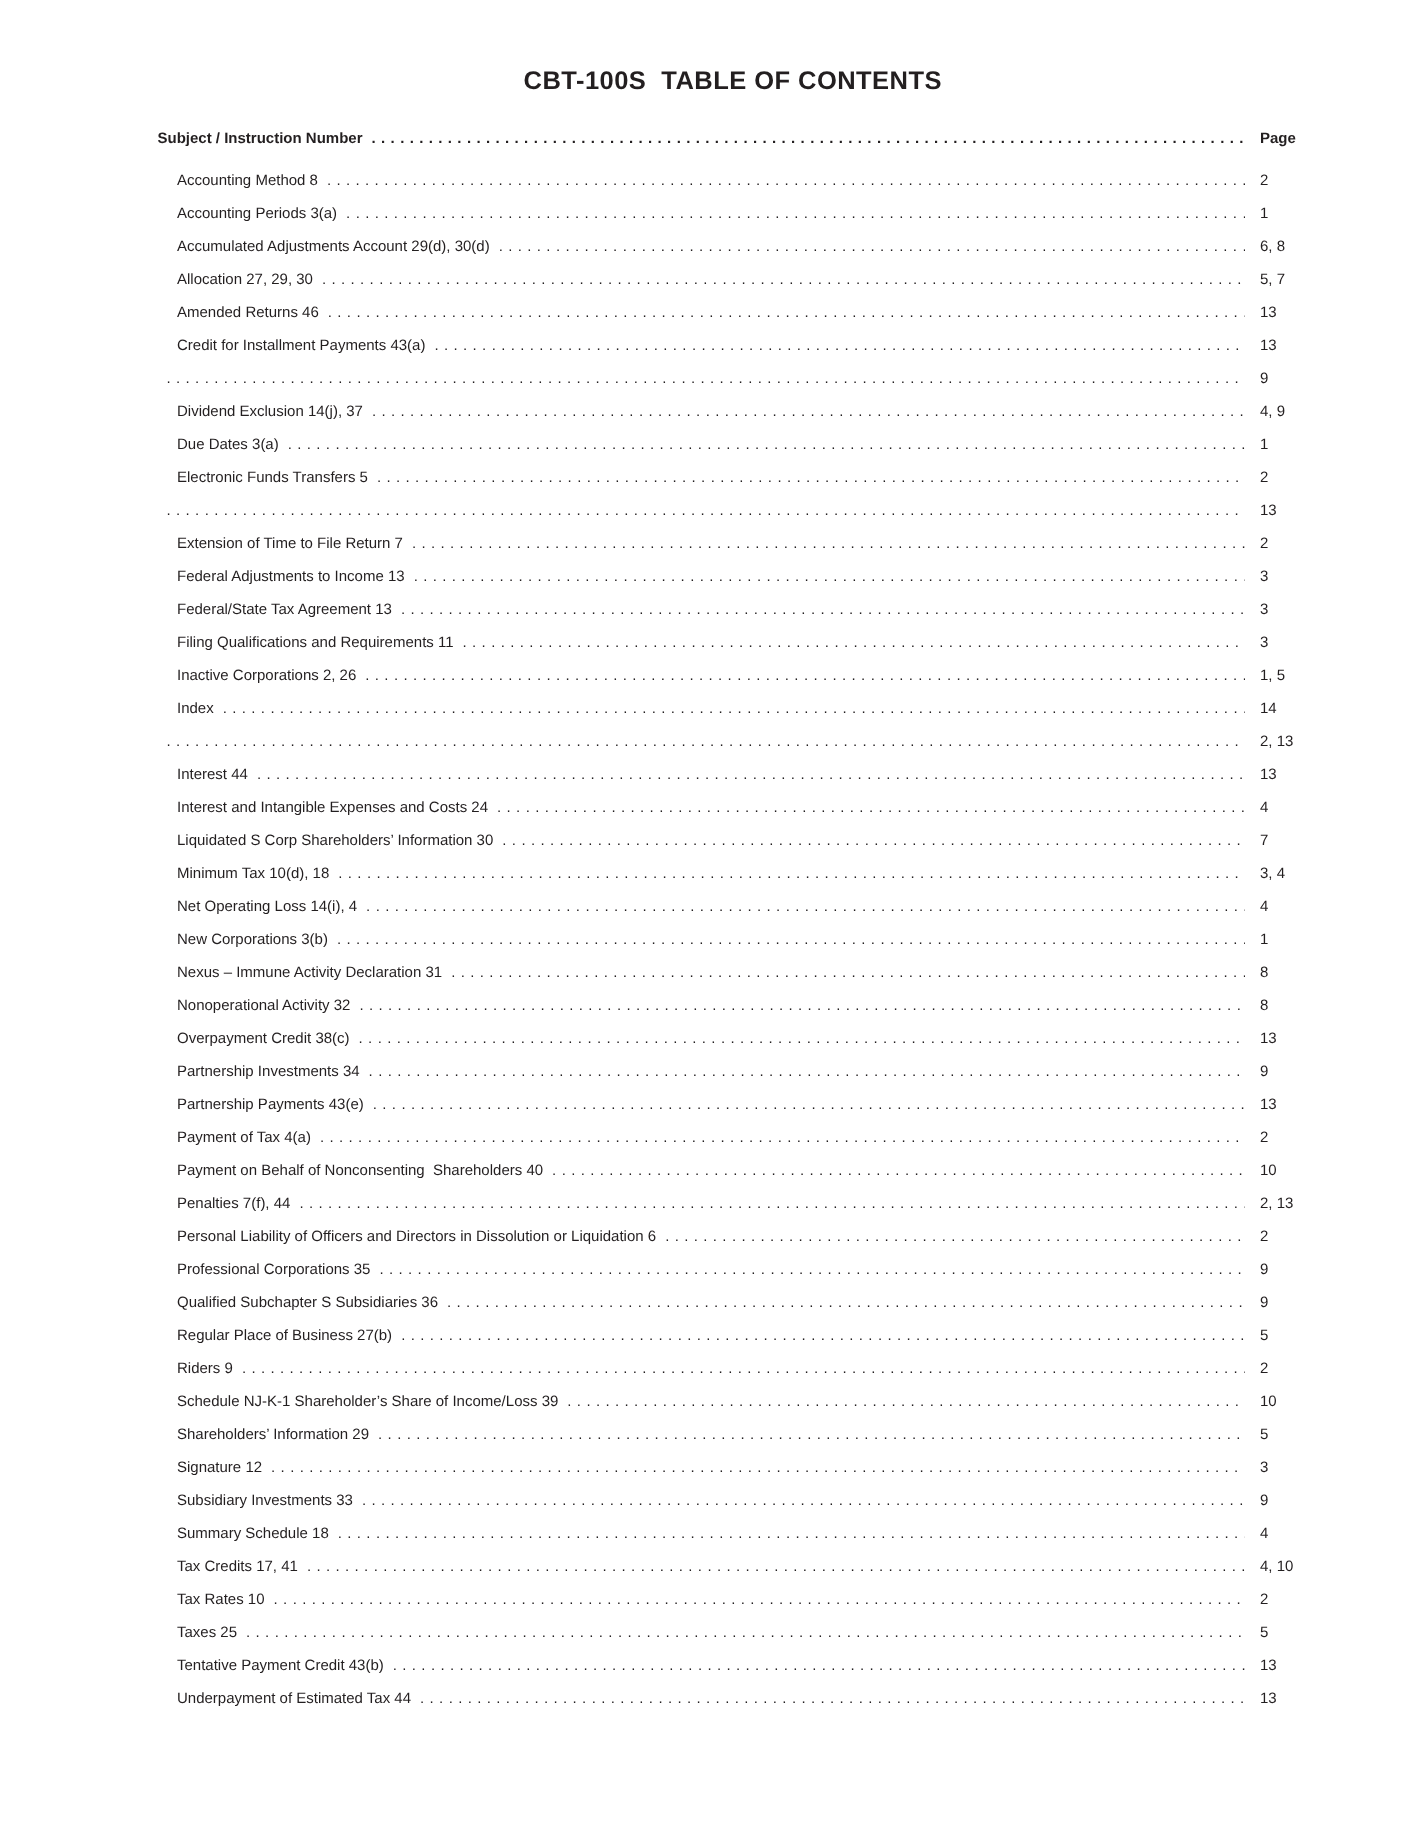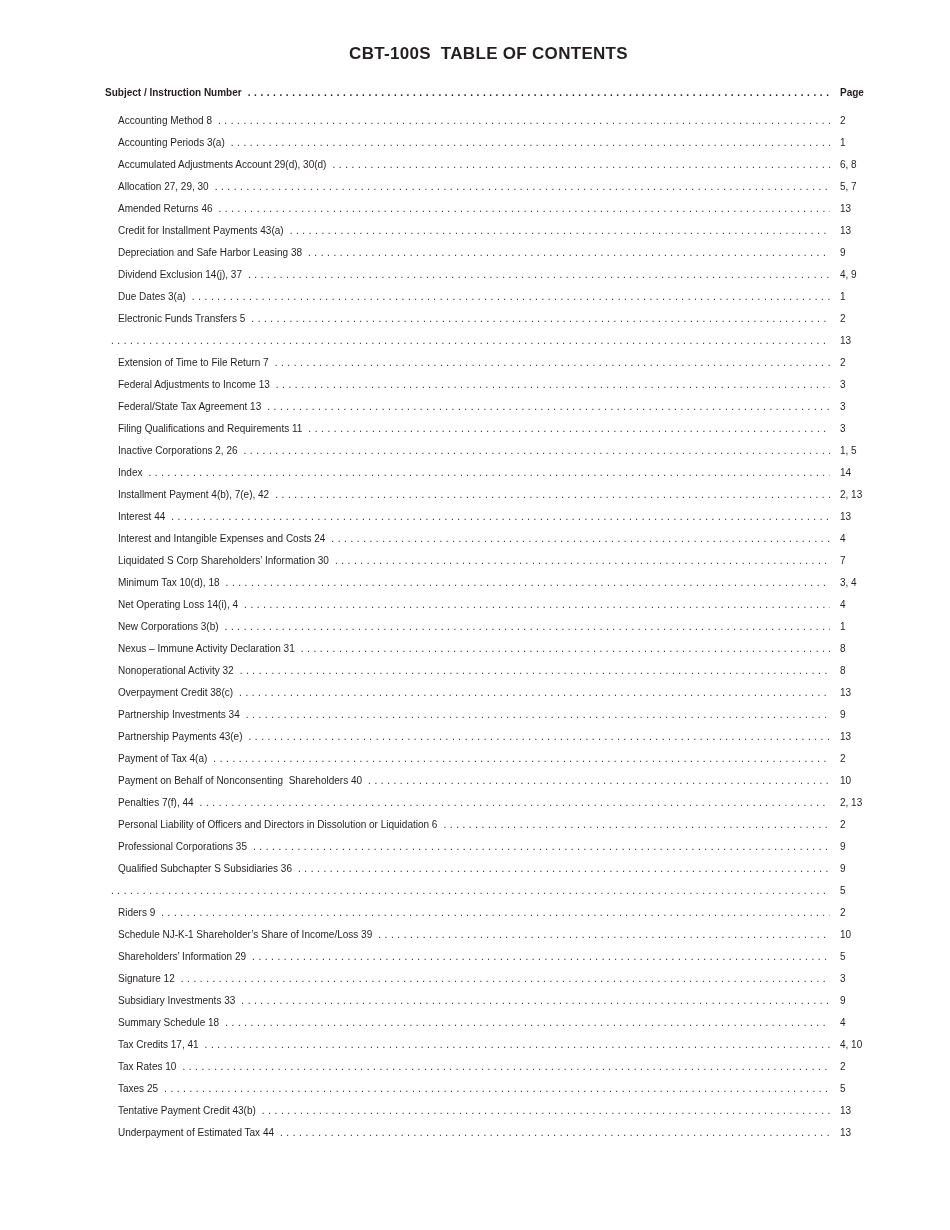--- a/index.html
+++ b/index.html
@@ -100,21 +100,20 @@
     <span class="pagecol">13</span>
   </div>
 
   <div class="row entry-row">
     <span class="label">Credit for Installment Payments 43(a)</span>
     <span class="leader">. . . . . . . . . . . . . . . . . . . . . . . . . . . . . . . . . . . . . . . . . . . . . . . . . . . . . . . . . . . . . . . . . . . . . . . . . . . . . . . . . . . . . . . . . . . . . . . . . . . . . . . . . . . . . . . . . . . . . . . . . . . . . . . . . . . . . . . . . . . . . . . . . . . . . . . . . . . . . . . . . . . . . . . . . . . . . . . . . . . . . . . . . . . . . . . . . . . . . . . . . . . . . . . . . . . . . . . . . . . . </span>
     <span class="pagecol">13</span>
   </div>
 
   <div class="row entry-row">
-    <span class="label">Depreciation and Safe Harbor Leasing 38</span>
     <span class="leader">. . . . . . . . . . . . . . . . . . . . . . . . . . . . . . . . . . . . . . . . . . . . . . . . . . . . . . . . . . . . . . . . . . . . . . . . . . . . . . . . . . . . . . . . . . . . . . . . . . . . . . . . . . . . . . . . . . . . . . . . . . . . . . . . . . . . . . . . . . . . . . . . . . . . . . . . . . . . . . . . . . . . . . . . . . . . . . . . . . . . . . . . . . . . . . . . . . . . . . . . . . . . . . . . . . . . . . . . . . . . </span>
     <span class="pagecol">9</span>
   </div>
 
   <div class="row entry-row">
     <span class="label">Dividend Exclusion 14(j), 37</span>
     <span class="leader">. . . . . . . . . . . . . . . . . . . . . . . . . . . . . . . . . . . . . . . . . . . . . . . . . . . . . . . . . . . . . . . . . . . . . . . . . . . . . . . . . . . . . . . . . . . . . . . . . . . . . . . . . . . . . . . . . . . . . . . . . . . . . . . . . . . . . . . . . . . . . . . . . . . . . . . . . . . . . . . . . . . . . . . . . . . . . . . . . . . . . . . . . . . . . . . . . . . . . . . . . . . . . . . . . . . . . . . . . . . . </span>
     <span class="pagecol">4, 9</span>
   </div>
 
@@ -165,21 +164,20 @@
     <span class="pagecol">1, 5</span>
   </div>
 
   <div class="row entry-row">
     <span class="label">Index</span>
     <span class="leader">. . . . . . . . . . . . . . . . . . . . . . . . . . . . . . . . . . . . . . . . . . . . . . . . . . . . . . . . . . . . . . . . . . . . . . . . . . . . . . . . . . . . . . . . . . . . . . . . . . . . . . . . . . . . . . . . . . . . . . . . . . . . . . . . . . . . . . . . . . . . . . . . . . . . . . . . . . . . . . . . . . . . . . . . . . . . . . . . . . . . . . . . . . . . . . . . . . . . . . . . . . . . . . . . . . . . . . . . . . . . </span>
     <span class="pagecol">14</span>
   </div>
 
   <div class="row entry-row">
-    <span class="label">Installment Payment 4(b), 7(e), 42</span>
     <span class="leader">. . . . . . . . . . . . . . . . . . . . . . . . . . . . . . . . . . . . . . . . . . . . . . . . . . . . . . . . . . . . . . . . . . . . . . . . . . . . . . . . . . . . . . . . . . . . . . . . . . . . . . . . . . . . . . . . . . . . . . . . . . . . . . . . . . . . . . . . . . . . . . . . . . . . . . . . . . . . . . . . . . . . . . . . . . . . . . . . . . . . . . . . . . . . . . . . . . . . . . . . . . . . . . . . . . . . . . . . . . . . </span>
     <span class="pagecol">2, 13</span>
   </div>
 
   <div class="row entry-row">
     <span class="label">Interest 44</span>
     <span class="leader">. . . . . . . . . . . . . . . . . . . . . . . . . . . . . . . . . . . . . . . . . . . . . . . . . . . . . . . . . . . . . . . . . . . . . . . . . . . . . . . . . . . . . . . . . . . . . . . . . . . . . . . . . . . . . . . . . . . . . . . . . . . . . . . . . . . . . . . . . . . . . . . . . . . . . . . . . . . . . . . . . . . . . . . . . . . . . . . . . . . . . . . . . . . . . . . . . . . . . . . . . . . . . . . . . . . . . . . . . . . . </span>
     <span class="pagecol">13</span>
   </div>
 
@@ -273,20 +271,21 @@
     <span class="pagecol">9</span>
   </div>
 
   <div class="row entry-row">
     <span class="label">Qualified Subchapter S Subsidiaries 36</span>
     <span class="leader">. . . . . . . . . . . . . . . . . . . . . . . . . . . . . . . . . . . . . . . . . . . . . . . . . . . . . . . . . . . . . . . . . . . . . . . . . . . . . . . . . . . . . . . . . . . . . . . . . . . . . . . . . . . . . . . . . . . . . . . . . . . . . . . . . . . . . . . . . . . . . . . . . . . . . . . . . . . . . . . . . . . . . . . . . . . . . . . . . . . . . . . . . . . . . . . . . . . . . . . . . . . . . . . . . . . . . . . . . . . . </span>
     <span class="pagecol">9</span>
   </div>
 
   <div class="row entry-row">
+    <span class="label">Regular Place of Business 27(b)</span>
     <span class="leader">. . . . . . . . . . . . . . . . . . . . . . . . . . . . . . . . . . . . . . . . . . . . . . . . . . . . . . . . . . . . . . . . . . . . . . . . . . . . . . . . . . . . . . . . . . . . . . . . . . . . . . . . . . . . . . . . . . . . . . . . . . . . . . . . . . . . . . . . . . . . . . . . . . . . . . . . . . . . . . . . . . . . . . . . . . . . . . . . . . . . . . . . . . . . . . . . . . . . . . . . . . . . . . . . . . . . . . . . . . . . </span>
     <span class="pagecol">5</span>
   </div>
 
   <div class="row entry-row">
     <span class="label">Riders 9</span>
     <span class="leader">. . . . . . . . . . . . . . . . . . . . . . . . . . . . . . . . . . . . . . . . . . . . . . . . . . . . . . . . . . . . . . . . . . . . . . . . . . . . . . . . . . . . . . . . . . . . . . . . . . . . . . . . . . . . . . . . . . . . . . . . . . . . . . . . . . . . . . . . . . . . . . . . . . . . . . . . . . . . . . . . . . . . . . . . . . . . . . . . . . . . . . . . . . . . . . . . . . . . . . . . . . . . . . . . . . . . . . . . . . . . </span>
     <span class="pagecol">2</span>
   </div>
 

